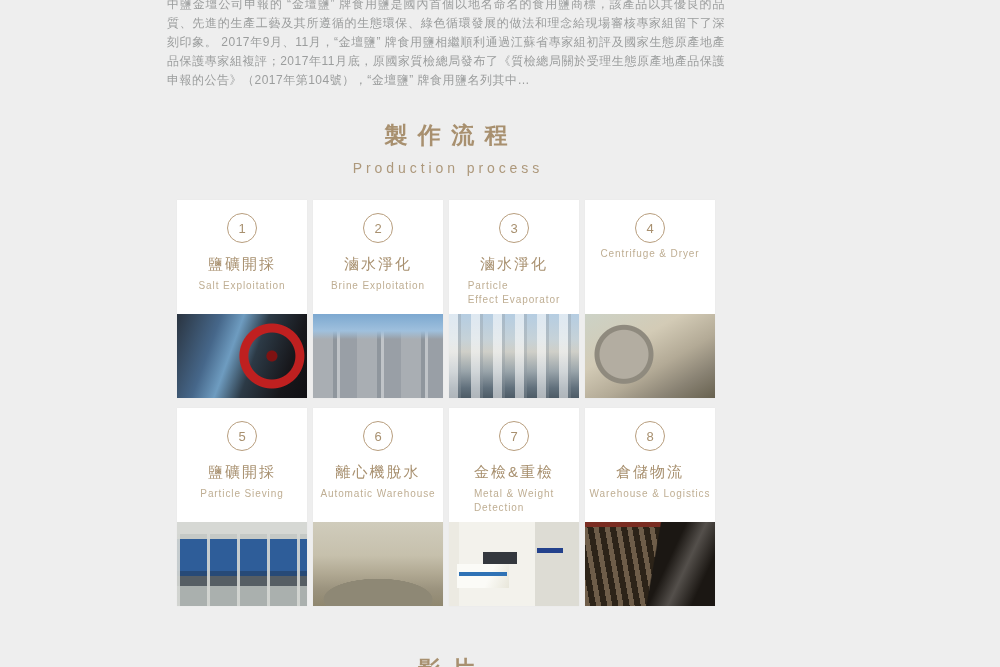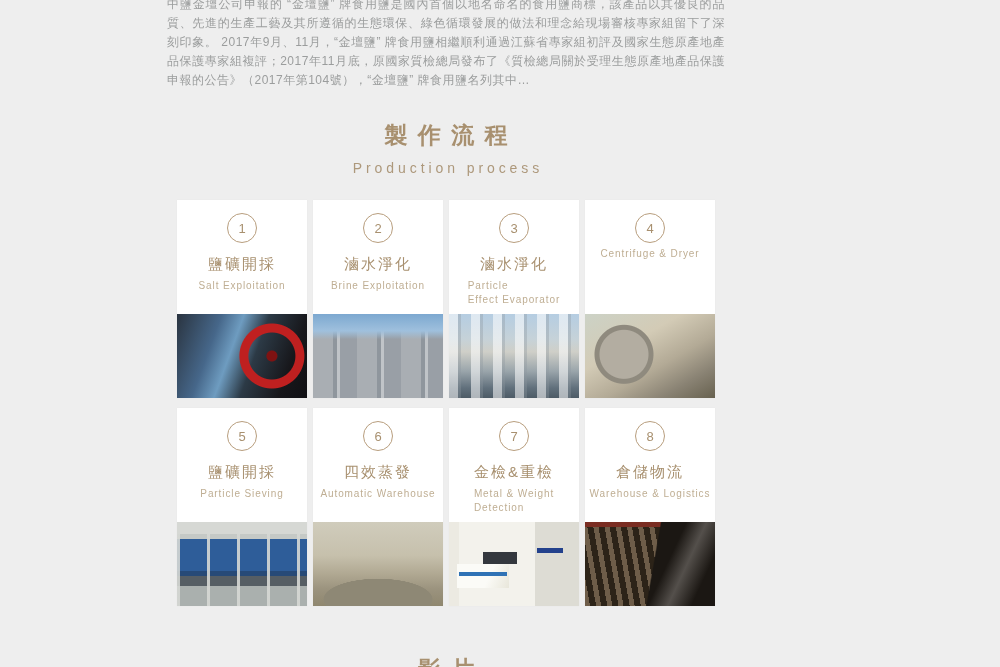--- a/index.html
+++ b/index.html
@@ -171,21 +171,21 @@
         </div>
       <div class="card-title">鹽礦開採</div>
       <div class="card-sub">Particle Sieving</div>
       <div class="photo ph-5"></div>
     </div>
 
     <div class="card">
       <div class="num-circle">
           <span>6</span>
         </div>
-      <div class="card-title">四效蒸發</div>
+      <div class="card-title">離心機脫水</div>
       <div class="card-sub">Automatic Warehouse</div>
       <div class="photo ph-6"></div>
     </div>
 
     <div class="card">
       <div class="num-circle">
           <span>7</span>
         </div>
       <div class="card-title">金檢&amp;重檢</div>
       <div class="card-sub">Metal &amp; Weight

